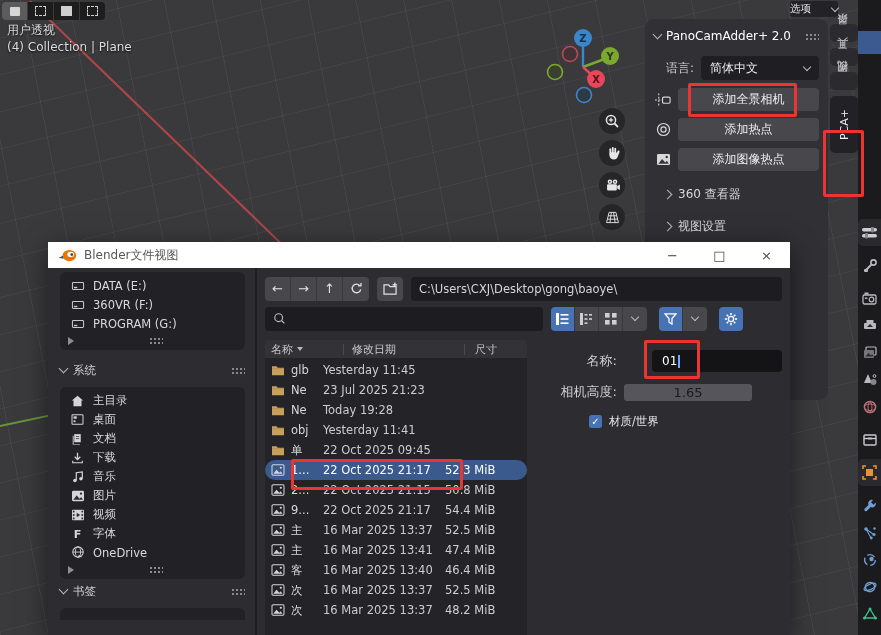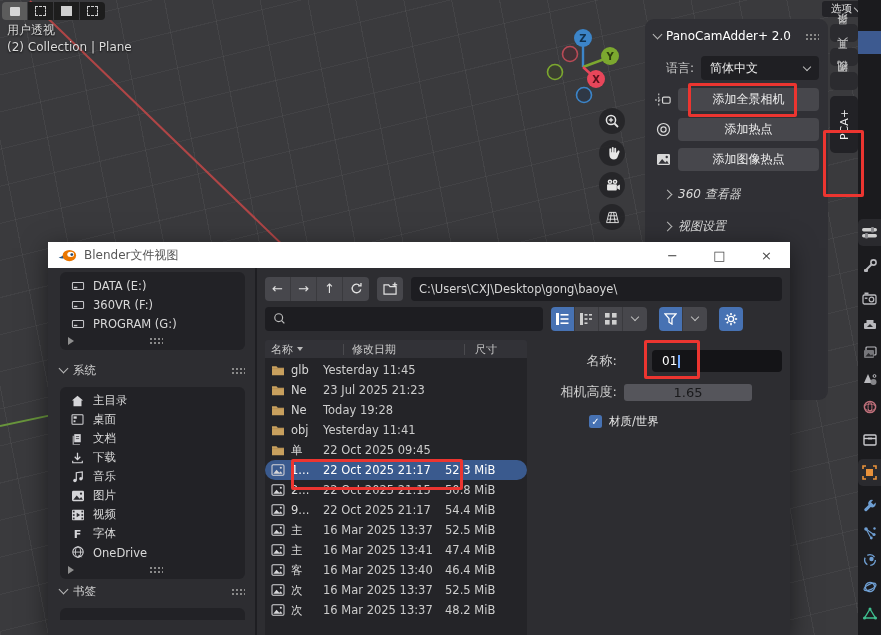--- a/index.html
+++ b/index.html
@@ -19,42 +19,42 @@
   #mode-buttons{position:absolute;left:2px;top:2px;display:flex;gap:1px;}
   .mode-btn{width:25px;height:18px;background:#1d1d1d;display:flex;align-items:center;justify-content:center;}
   .mode-btn:first-child{border-radius:4px 0 0 4px;background:#5c5c5c;}
   .mode-btn:last-child{border-radius:0 4px 4px 0;}
   .mb-solid{width:10px;height:9px;background:#d6d6d6;border-radius:1px;}
   .mb-dash{width:11px;height:10px;border:1px dashed #cfcfcf;}
   .mb-mix{width:11px;height:10px;background:#cfcfcf;position:relative;}
   .mb-dash .dot{width:4px;height:4px;background:#cfcfcf;position:relative;top:4px;left:1px;}
 
   #options-btn{position:absolute;left:790px;top:1px;width:48px;height:16px;background:#232327;border-radius:3px;
-    color:#e3e3e3;font-size:10.5px;display:flex;align-items:center;justify-content:center;gap:3px;margin-left:32px;}
+    color:#e3e3e3;font-size:10.5px;display:flex;align-items:center;justify-content:space-between;gap:3px;}
   .chev{width:6px;height:6px;border-right:1.4px solid #bdbdbd;border-bottom:1.4px solid #bdbdbd;transform:rotate(45deg);margin-top:-3px;}
 
   
   #gizmo{position:absolute;left:543px;top:24px;}
   #nav-buttons{position:absolute;left:599px;top:108px;display:flex;flex-direction:column;gap:6px;}
   .nav-circle{width:26px;height:26px;border-radius:50%;background:rgba(35,35,38,.85);display:flex;align-items:center;justify-content:center;}
 
   
   #npanel{position:absolute;left:645px;top:19px;width:183px;height:381px;background:#303035;border-radius:9px;padding:7px 9px;}
   #npanel .phead{display:flex;align-items:center;gap:5px;color:#ffffff;font-size:12px;height:20px;}
   .dots{width:14px;height:7px;background-image:radial-gradient(#8a8a8a 1px, transparent 1.2px);background-size:4px 4px;margin-left:auto;}
   .chev-down{width:7px;height:7px;border-right:1.5px solid #b9b9b9;border-bottom:1.5px solid #b9b9b9;transform:rotate(45deg);margin-top:-4px;}
   .chev-right{width:7px;height:7px;border-right:1.5px solid #b9b9b9;border-bottom:1.5px solid #b9b9b9;transform:rotate(-45deg);}
   .lang-row{display:flex;align-items:center;margin:10px 0 8px 0;gap:7px;}
   .lang-row label{width:40px;text-align:right;color:#cbcbcb;font-size:12px;}
   .pselect{flex:1;height:24px;background:#1f1f23;border-radius:4px;color:#ececec;font-size:12px;display:flex;align-items:center;padding:0 9px;}
   .pselect .chev{margin-left:auto;}
   .prow{display:flex;align-items:center;gap:5px;margin-top:7px;}
   .prow .picon{width:19px;display:flex;justify-content:center;}
   .pbtn{flex:1;height:23px;background:#47474c;border-radius:4px;color:#efefef;font-size:12px;display:flex;align-items:center;justify-content:center;}
-  .psection{display:flex;align-items:center;gap:7px;color:#d8d8d8;font-size:12px;margin:14px 0 0 10px;height:18px;font-style:italic;}
+  .psection{display:flex;align-items:center;gap:7px;color:#d8d8d8;font-size:12px;margin:14px 0 0 10px;height:18px;}
 
   
   #ntabs{position:absolute;left:830px;top:24px;width:28px;display:flex;flex-direction:column;gap:6px;}
   .ntab{background:#2b2b2f;border-radius:5px;color:#c6c6c6;font-size:11px;display:flex;align-items:center;justify-content:center;
     writing-mode:vertical-rl;transform:rotate(180deg);padding:9px 0;}
   .ntab.active{background:#222226;color:#f0f0f0;}
   #props-strip{position:absolute;left:858px;top:0;width:23px;height:635px;background:#1b1b1e;}
   #props-scroll{position:absolute;left:0;top:31px;width:23px;height:23px;background:#3d5a90;}
   #props-icons{position:absolute;left:0;top:219px;width:23px;display:flex;flex-direction:column;align-items:center;}
   .picell{width:23px;height:27px;display:flex;align-items:center;justify-content:center;flex:0 0 auto;}
@@ -148,21 +148,21 @@
       </div>
     <div class="mode-btn">
         <span class="mb-mix"></span>
       </div>
     <div class="mode-btn">
         <span class="mb-dash"><span class="dot"></span></span>
       </div>
   </div>
 
   <div class="hud-text" style="left:7px;top:22px;">用户透视</div>
-  <div class="hud-text" style="left:7px;top:40px;">(2) Collection | Plane</div>
+  <div class="hud-text" style="left:7px;top:40px;">(4) Collection | Plane</div>
 
   <div id="options-btn">
     <span>选项</span>
       <span class="chev"></span>
   </div>
 
   <svg id="gizmo" width="82" height="86" viewBox="0 0 82 86">
     <line x1="40" y1="43" x2="40" y2="15" stroke="#3c85c9" stroke-width="2.4"></line>
     <line x1="40" y1="43" x2="67" y2="33" stroke="#7ca82f" stroke-width="2.4"></line>
     <line x1="40" y1="43" x2="53" y2="55" stroke="#e8465a" stroke-width="2.4"></line>

